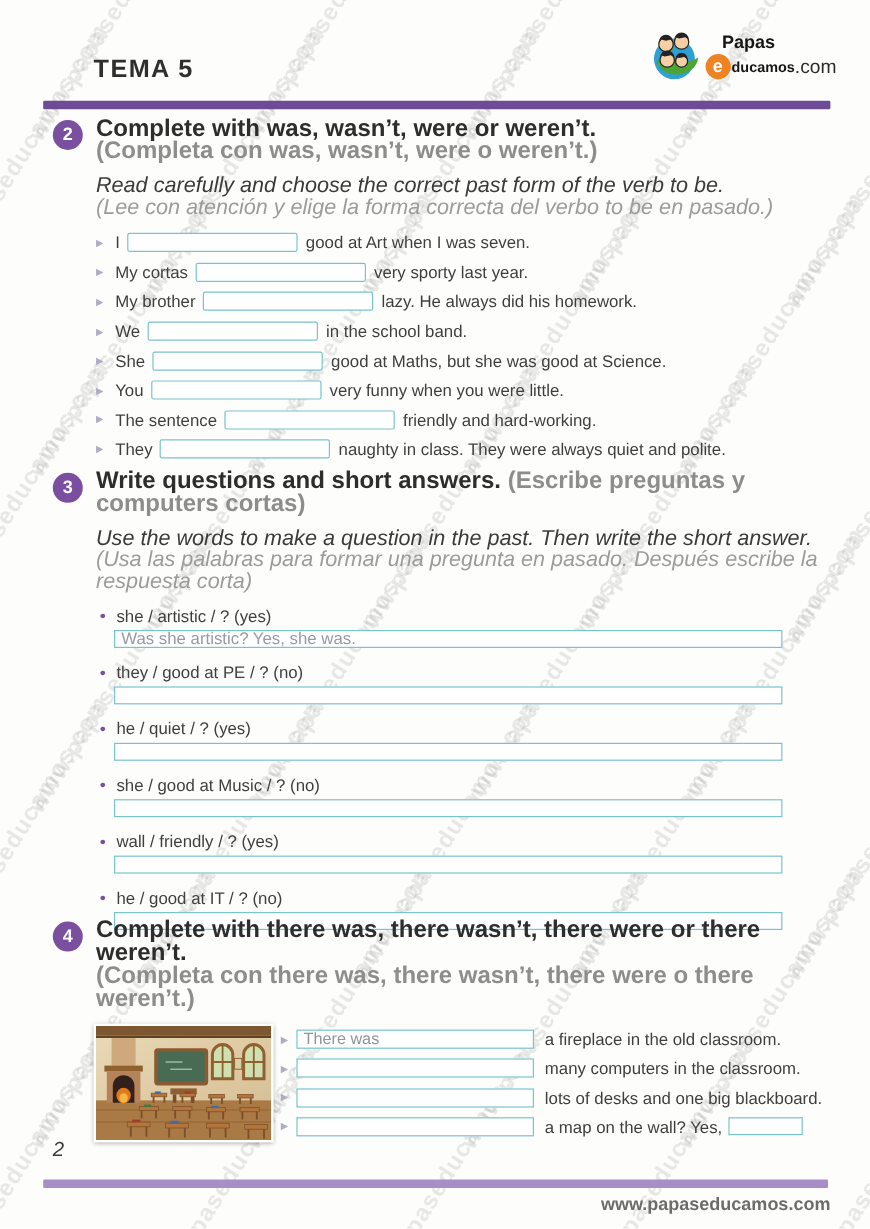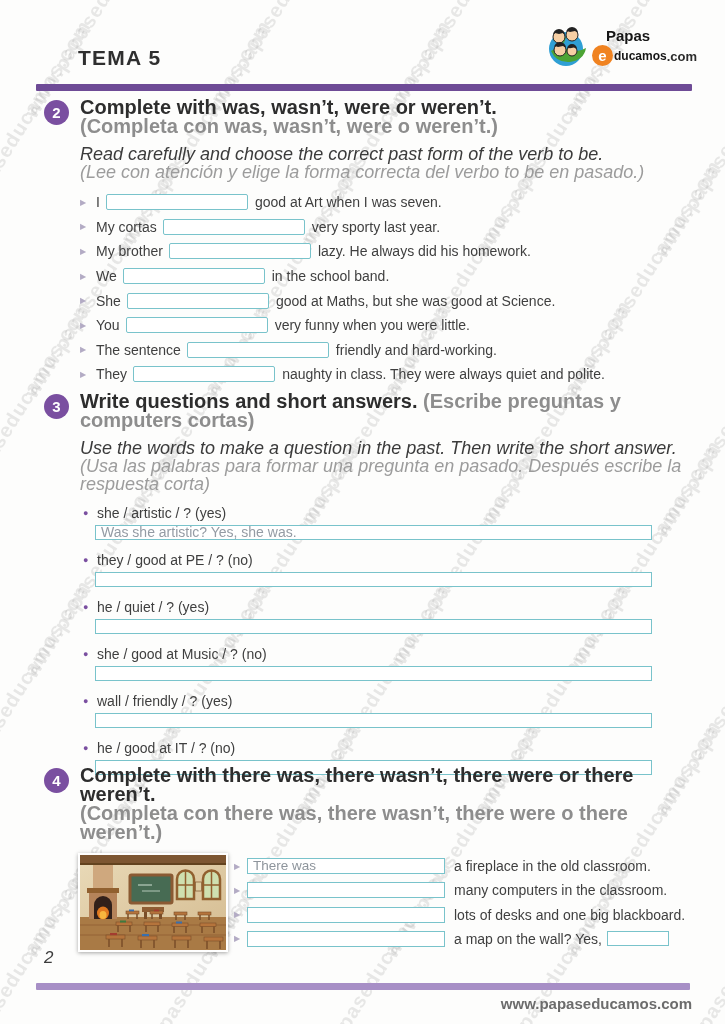--- a/index.html
+++ b/index.html
@@ -19,21 +19,21 @@
   
   .masthead { position:absolute; left:78px; top:46px; z-index:1;
     font-size:21px; font-weight:bold; letter-spacing:1.2px; color:#2f2f2f; }
   .logo { position:absolute; top:26px; right:28px; z-index:1; display:flex; align-items:center; }
   .logo-txt { margin-left:3px; line-height:16px; }
   .logo-word1 { font-size:15px; font-weight:bold; color:#161616; display:block; margin-left:14px; }
   .logo-row2 { display:flex; align-items:center; margin-top:1px; }
   .e-circle { width:21px; height:21px; border-radius:50%; background:#f08321; color:#fff;
     font-weight:bold; font-size:15px; display:flex; align-items:center; justify-content:center; }
   .logo-word2 { font-size:12px; font-weight:bold; color:#161616; margin-left:1px; }
-  .logo-tld { font-size:13px; font-weight:bold; color:#2c2c2c; margin-top:3px; }
+  .logo-tld { font-size:16px; font-weight:normal; color:#2c2c2c; margin-top:3px; }
   .header-rule { position:absolute; left:36px; top:84px; width:656px; height:7px;
     background:#6e4b96; z-index:1; border-radius:1px; }
   
   .sec { position:absolute; left:36px; width:658px; z-index:1; }
   #sec2 { top:98px; } #sec3 { top:392px; } #sec4 { top:766px; }
   .sec-head { display:flex; }
   .num-circle { flex:0 0 auto; width:25px; height:25px; margin:2px 0 0 8px; border-radius:50%;
     background:#7a4fa0; color:#fff; font-weight:bold; font-size:15px;
     display:flex; align-items:center; justify-content:center; }
   .titles { margin-left:11px; font-weight:bold; font-size:20px; line-height:19px; }

